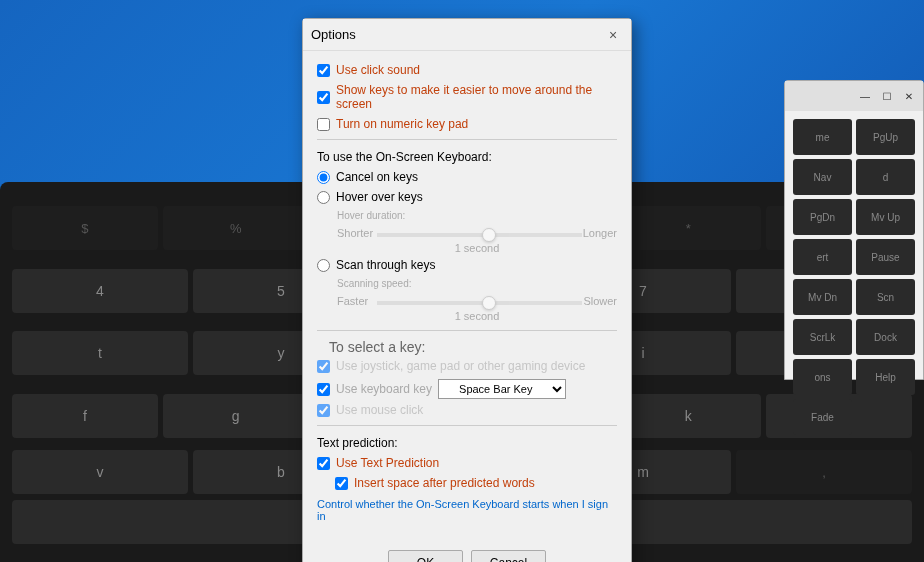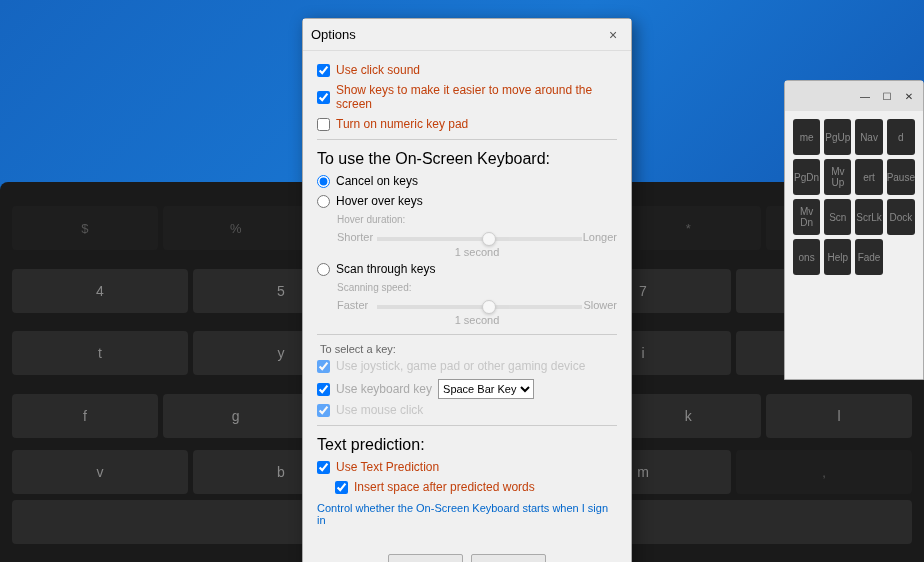--- a/index.html
+++ b/index.html
@@ -103,21 +103,21 @@
       display: flex;
       align-items: center;
       justify-content: center;
       font-size: 10px;
       color: #333;
     }
 
     .right-keys {
       padding: 8px;
       display: grid;
-      grid-template-columns: 1fr 1fr 1fr 1fr;
+      grid-template-columns: 1fr 1fr;
       gap: 4px;
     }
 
     .r-key {
       background: #2a2a2a;
       color: #888;
       font-size: 10px;
       height: 36px;
       border-radius: 3px;
       display: flex;
@@ -181,21 +181,21 @@
       height: 13px;
       cursor: pointer;
     }
 
     .checkbox-label {
       font-size: 12px;
       color: #c2410c;
     }
 
     .section-label {
-      font-size: 16px;
+      font-size: 12px;
       color: #000;
       margin: 10px 0 6px 0;
     }
 
     .radio-row {
       display: flex;
       align-items: center;
       gap: 6px;
       margin-bottom: 6px;
     }
@@ -274,39 +274,39 @@
       color: #666;
       text-align: center;
       margin-top: 2px;
     }
 
     .disabled-text {
       color: #aaa;
     }
 
     .select-key {
-      font-size: 11px;
+      font-size: 14px;
       color: #666;
-      margin: 8px 0 4px 3px;
+      margin: 8px 0 4px 12px;
     }
 
     .select-row {
       display: flex;
       align-items: center;
       gap: 6px;
       margin-bottom: 4px;
     }
 
     .checkbox-disabled {
       opacity: 0.6;
     }
 
     select {
       font-size: 11px;
-      padding: 2px 0;
+      padding: 2px 16px;
       border: 1px solid #999;
       background: #fff;
       cursor: pointer;
     }
 
     .text-pred-section {
       margin-top: 8px;
     }
 
     .link-text {

